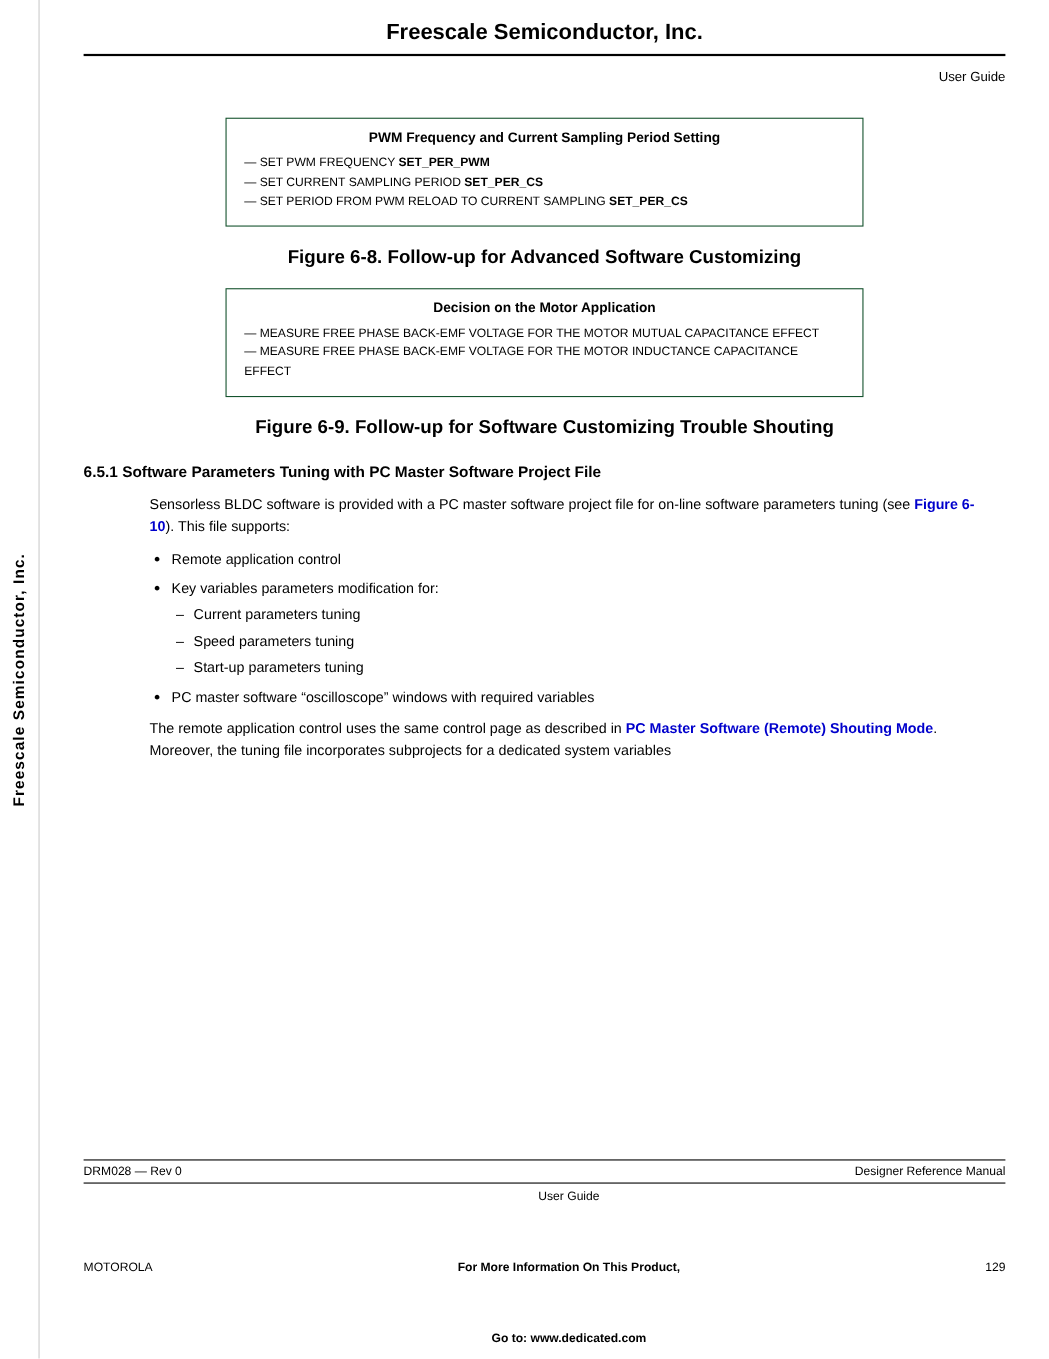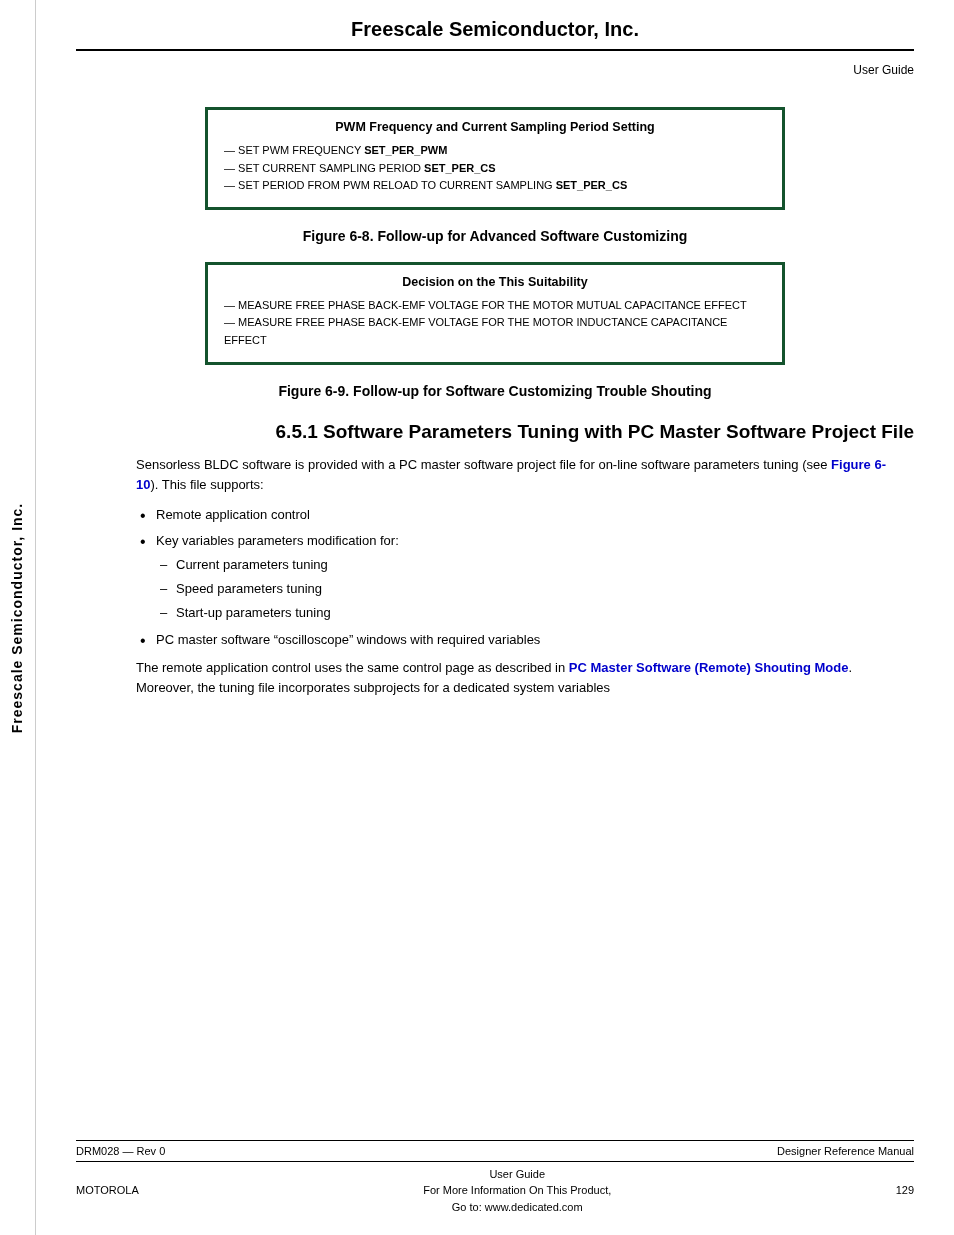--- a/index.html
+++ b/index.html
@@ -61,21 +61,21 @@
 
     .header-right {
       text-align: right;
       font-size: 12px;
       padding: 4px 0 10px 0;
       line-height: 1.5;
     }
 
     
     .info-box {
-      border: 3px solid #14532d;
+      border: 1px solid #14532d;
       padding: 10px 16px 12px 16px;
       margin: 18px auto;
       max-width: 580px;
     }
 
     .info-box-title {
       font-weight: bold;
       text-align: center;
       font-size: 12.5px;
       margin-bottom: 8px;
@@ -88,30 +88,29 @@
     }
 
     .info-box-item::before {
       content: "— ";
     }
 
     
     .figure-caption {
       text-align: center;
       font-weight: bold;
+      font-size: 17px;
+      margin: 8px 0 18px 0;
+    }
+
+    
+    .section-heading {
       font-size: 14px;
-      margin: 8px 0 18px 0;
-    }
-
-    
-    .section-heading {
-      font-size: 19px;
       font-weight: bold;
       margin: 22px 0 12px 0;
-      text-align: right;
     }
 
     
     .body-text {
       font-size: 13px;
       line-height: 1.55;
       margin-bottom: 10px;
       padding-left: 60px;
       padding-right: 20px;
     }
@@ -160,21 +159,21 @@
 
     .sub-item::before {
       content: "–";
       position: absolute;
       left: -16px;
     }
 
     
     .page-footer {
       position: absolute;
-      bottom: 12px;
+      bottom: 2px;
       left: 36px;
       right: 0;
       padding: 0 40px;
     }
 
     .footer-top {
       border-top: 1px solid #000;
       display: flex;
       justify-content: space-between;
       font-size: 11px;
@@ -190,21 +189,22 @@
       padding: 4px 0 8px 0;
     }
 
     .footer-center {
       text-align: center;
       font-size: 11px;
       line-height: 1.5;
     }
 
     .footer-bold {
-      font-weight: normal;
+      font-weight: bold;
+      margin-top: 48px;
     }
   </style>
 </head>
 <body>
 
 <div class="sidebar">
   <span class="sidebar-text">Freescale Semiconductor, Inc.</span>
 </div>
 
 <div class="main-content">
@@ -220,21 +220,21 @@
   <div class="info-box">
     <div class="info-box-title">PWM Frequency and Current Sampling Period Setting</div>
     <div class="info-box-item">SET PWM FREQUENCY <strong>SET_PER_PWM</strong></div>
     <div class="info-box-item">SET CURRENT SAMPLING PERIOD <strong>SET_PER_CS</strong></div>
     <div class="info-box-item">SET PERIOD FROM PWM RELOAD TO CURRENT SAMPLING <strong>SET_PER_CS</strong></div>
   </div>
 
   <div class="figure-caption">Figure 6-8. Follow-up for Advanced Software Customizing</div>
 
   <div class="info-box">
-    <div class="info-box-title">Decision on the This Suitability</div>
+    <div class="info-box-title">Decision on the Motor Application</div>
     <div class="info-box-item">MEASURE FREE PHASE BACK-EMF VOLTAGE FOR THE MOTOR MUTUAL CAPACITANCE EFFECT</div>
     <div class="info-box-item">MEASURE FREE PHASE BACK-EMF VOLTAGE FOR THE MOTOR INDUCTANCE CAPACITANCE EFFECT</div>
   </div>
 
 
   <div class="figure-caption">Figure 6-9. Follow-up for Software Customizing Trouble Shouting</div>
 
   <div class="section-heading">6.5.1  Software Parameters Tuning with PC Master Software Project File</div>
 
   <p class="body-text">

